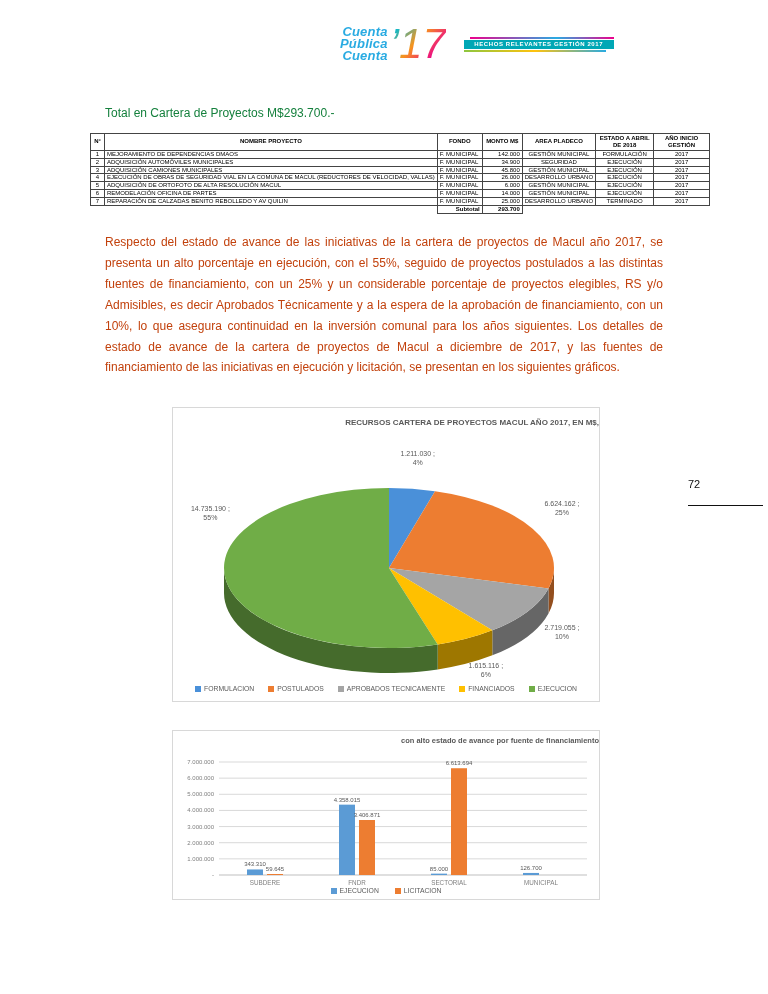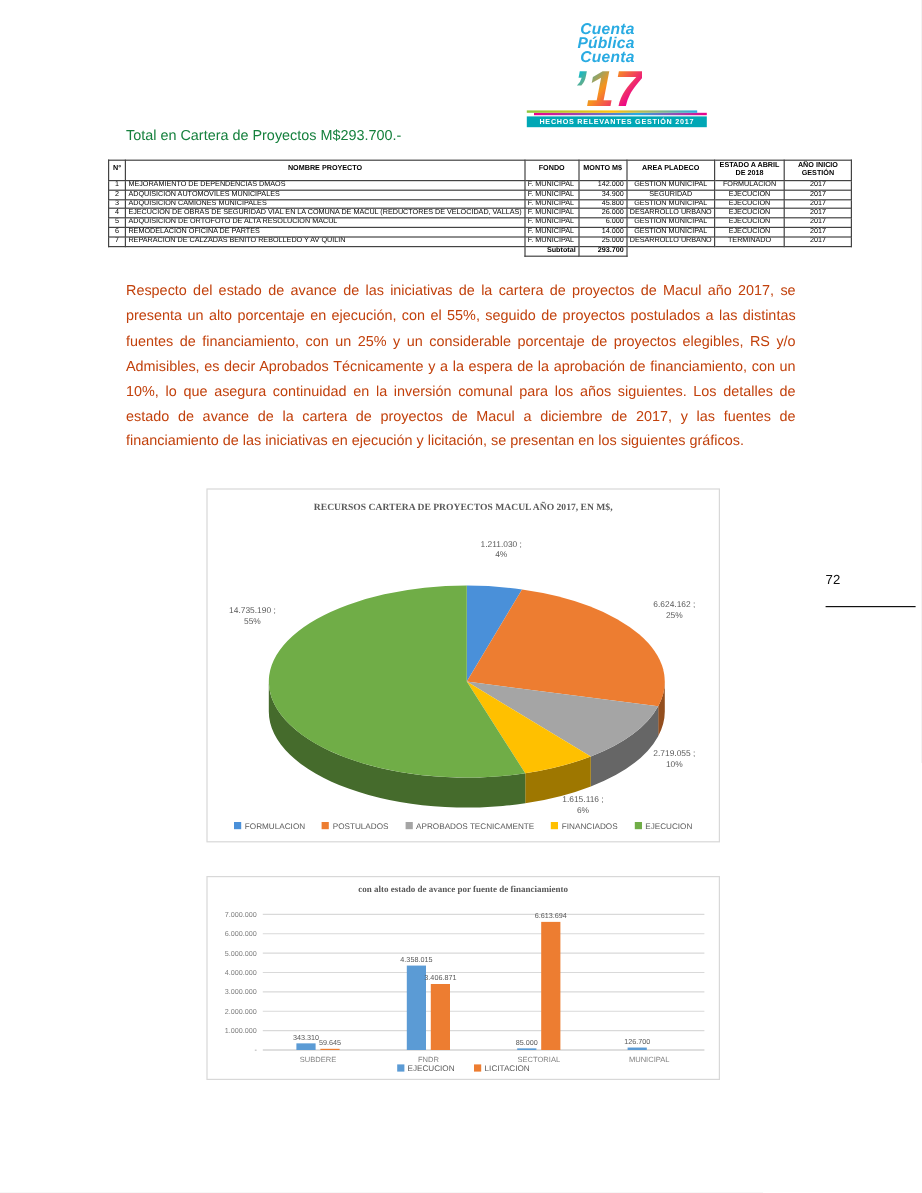--- a/index.html
+++ b/index.html
@@ -1,23 +1,23 @@
 <!DOCTYPE html>
 <html><head>
 <meta charset="utf-8">
 <style>
   html,body{margin:0;padding:0;background:#e9e9e9;}
   .page{position:relative;width:768px;height:994px;background:#ffffff;margin:0 auto;
         font-family:"Liberation Sans",sans-serif;color:#1a1a1a;overflow:hidden;}
 
   
-  .logo{position:absolute;top:18px;left:340px;width:330px;height:52px;display:flex;align-items:center;flex-direction:column;}
+  .logo{position:absolute;top:18px;left:340px;width:330px;height:52px;display:flex;align-items:center;}
   .logo-text{display:flex;flex-direction:column;align-items:flex-end;color:#29ABE2;
              font-weight:bold;font-style:italic;font-size:13px;line-height:12px;letter-spacing:.2px;}
-  .logo-year{font-size:42px;font-weight:bold;font-style:italic;line-height:40px;margin-left:2px;
+  .logo-year{font-size:42px;font-weight:normal;font-style:italic;line-height:40px;margin-left:2px;
              background:linear-gradient(130deg,#00BCD4 10%,#F7941D 45%,#EC008C 80%);
              -webkit-background-clip:text;background-clip:text;color:transparent;}
   .banner{position:relative;margin-left:18px;width:150px;height:15px;}
   .banner .stripe-top{position:absolute;top:0;left:6px;right:0;height:2px;
              background:linear-gradient(90deg,#EC008C,#29ABE2 60%,#EC008C);}
   .banner .band{position:absolute;top:3px;left:0;right:0;height:9px;background:#00A7B5;
              color:#ffffff;font-size:6px;font-weight:bold;letter-spacing:.6px;
              display:flex;align-items:center;justify-content:center;}
   .banner .stripe-bot{position:absolute;bottom:0;left:0;right:8px;height:2px;
              background:linear-gradient(90deg,#8DC63F,#FFC20E 50%,#29ABE2);}
@@ -42,22 +42,22 @@
              line-height:20.9px;text-align:justify;color:#c2410c;}
 
   
   .pagenum{position:absolute;top:478px;left:688px;width:75px;font-size:11px;color:#111;
            border-bottom:1.4px solid #111;padding-bottom:15px;}
 
   
   .chart-box{position:absolute;background:#fff;border:1px solid #D8D8D8;}
   .pie-box{top:407px;left:172px;width:426px;height:293px;}
   .bar-box{top:730px;left:172px;width:426px;height:168px;}
-  .chart-title{position:absolute;top:9px;left:0;right:0;text-align:center;font-weight:bold;
-               color:#595959;font-size:8px;line-height:11px;font-family:Liberation Serif, serif;}
+  .chart-title{position:absolute;top:9px;left:0;right:0;text-align:right;font-weight:bold;
+               color:#595959;font-size:8px;line-height:11px;}
   .bar-box .chart-title{top:5px;font-size:7.5px;line-height:10px;}
   .pie-svg{position:absolute;top:42px;left:0;}
   .bar-svg{position:absolute;top:24px;left:0;}
   .legend{position:absolute;left:0;right:0;display:flex;justify-content:center;gap:14px;
           font-size:6.8px;color:#595959;align-items:center;}
   .pie-box .legend{bottom:9px;}
   .bar-box .legend{bottom:5px;gap:16px;}
   .legend .sw{display:inline-block;width:6px;height:6px;margin-right:3px;vertical-align:-0.5px;}
   .legend .li{white-space:nowrap;}
 </style>

